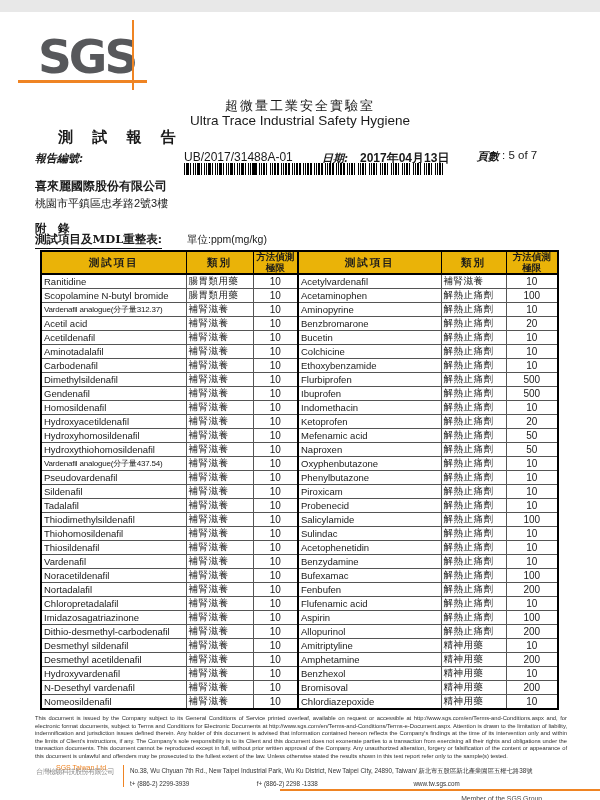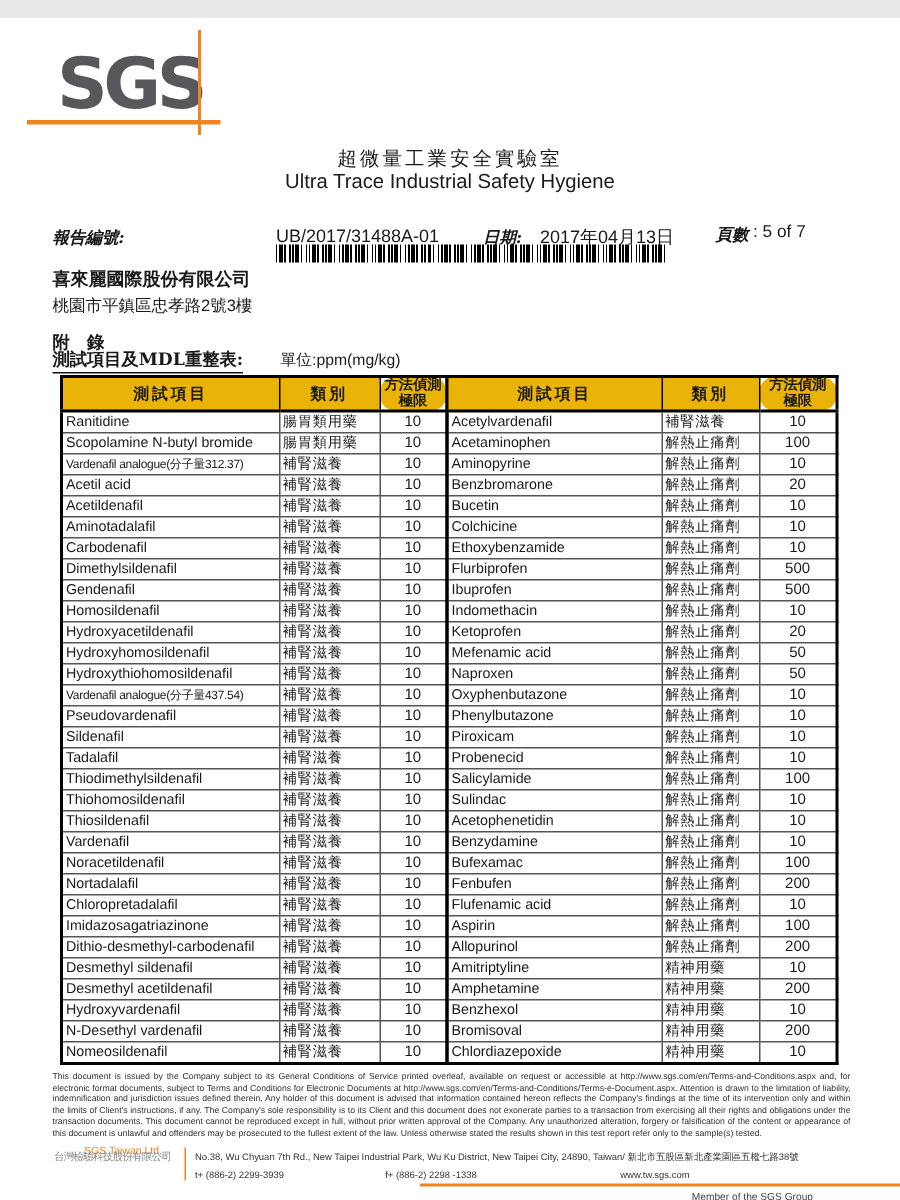--- a/index.html
+++ b/index.html
@@ -26,21 +26,21 @@
     font-family:"DejaVu Serif", serif; font-size:13px; letter-spacing:2px; }
   .lab-title-en{ left:0; right:0; top:101px; text-align:center; font-size:13.5px; }
   .report-title{ left:58px; top:116px; font-family:"DejaVu Serif", serif;
     font-weight:bold; font-size:15px; letter-spacing:7px; }
 
   
   .lbl{ font-family:"DejaVu Serif", serif; font-weight:bold; font-size:11px;font-style:italic; }
   .report-no-label{ left:35px; top:139px; }
   .report-no-value{ left:184px; top:138px; font-size:12px; }
   .date-label{ left:322px; top:139px; }
-  .date-value{ left:360px; top:138px; font-size:12px; font-weight:400;text-align:center; }
+  .date-value{ left:360px; top:138px; font-size:12px; font-weight:700;text-align:center; }
   .pages-label{ left:477px; top:137px; }
   .pages-value{ left:502px; top:137px; font-size:11.5px; }
   .barcode{
     left:184px; top:151px; width:261px; height:12px;
     background:repeating-linear-gradient(90deg,
       #000 0px,#000 1px,#fff 1px,#fff 2px,
       #000 2px,#000 4.5px,#fff 4.5px,#fff 5.5px,
       #000 5.5px,#000 6.5px,#fff 6.5px,#fff 9px,
       #000 9px,#000 10px,#fff 10px,#fff 11px);
   }
@@ -57,21 +57,21 @@
   
   table{ border-collapse:collapse; table-layout:fixed; position:absolute; top:238px; }
   .tbl-left{ left:40px; width:257px; }
   .tbl-right{ left:297px; width:260px; }
   table{ border:2px solid #000; }
   th{
     border:1px solid #000; border-bottom:2px solid #000;
     height:23px; font-family:"DejaVu Serif", serif; font-weight:bold;
     font-size:10.5px; letter-spacing:2px; vertical-align:middle; background:#eab308;
   }
-  th.mdl{ letter-spacing:0; font-size:9.5px; line-height:10.5px;border-radius:11px; }
+  th.mdl{ letter-spacing:0; font-size:9.5px; line-height:10.5px; }
   td{
     border:1px solid #555; height:12px; font-size:9.5px;
     padding:0 2px; white-space:nowrap; overflow:hidden; vertical-align:middle;
   }
   td.cat{ font-size:9.5px; letter-spacing:0.5px; }
   td.num{ text-align:center; font-size:10px; }
   td.condensed{ font-size:8px; letter-spacing:-0.2px; }
 
   
   .legal{
@@ -93,20 +93,21 @@
 <body>
 
 <div class="page">
 
   <div class="abs logo-text">SGS</div>
   <div class="abs logo-underline"></div>
   <div class="abs logo-vline"></div>
 
   <div class="abs lab-title-zh">超微量工業安全實驗室</div>
   <div class="abs lab-title-en">Ultra Trace Industrial Safety Hygiene</div>
+  <div class="abs report-title">測 試 報 告</div>
 
   <span class="abs lbl report-no-label">報告編號:</span>
   <span class="abs report-no-value">UB/2017/31488A-01</span>
   <span class="abs lbl date-label">日期:</span>
   <span class="abs date-value">2017年04月13日</span>
   <span class="abs lbl pages-label">頁數</span>
   <span class="abs pages-value">: 5 of 7</span>
   <div class="abs barcode"></div>
 
   <div class="abs client-name">喜來麗國際股份有限公司</div>

